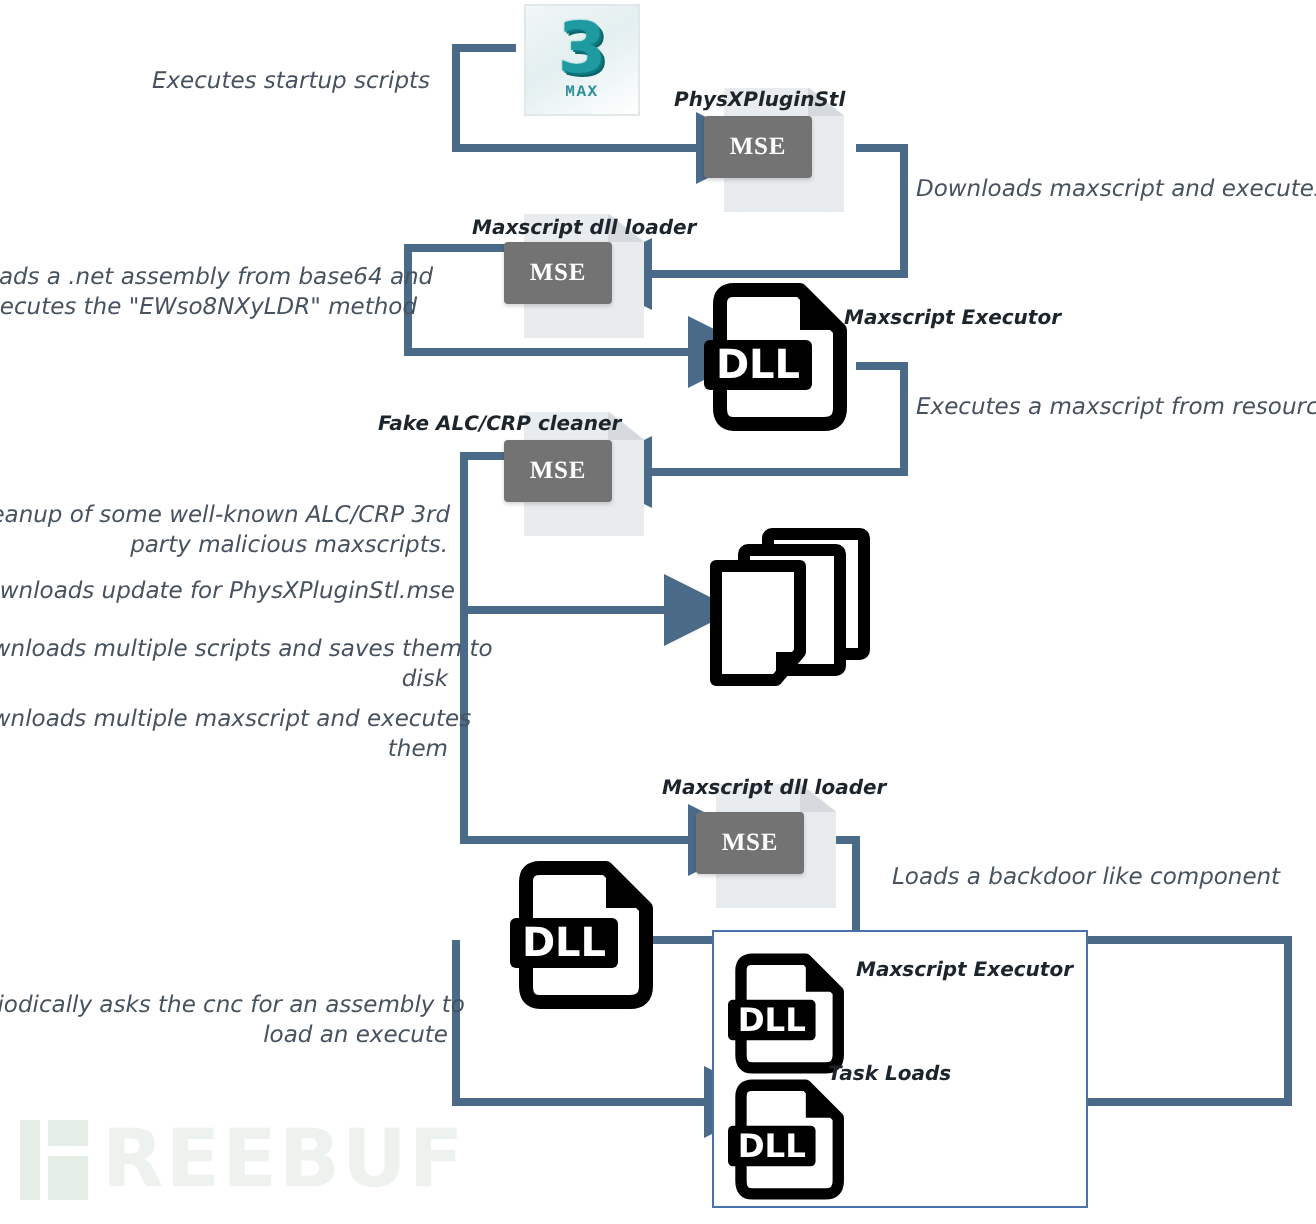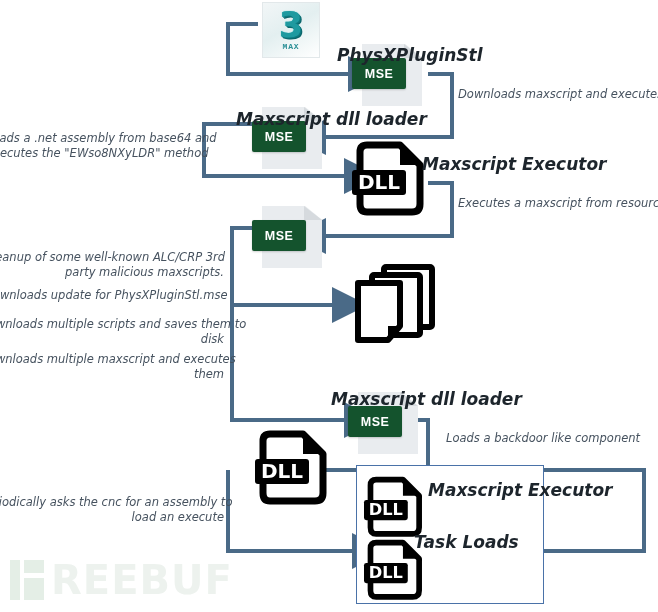--- a/index.html
+++ b/index.html
@@ -13,38 +13,38 @@
   .lbl{
     position:absolute;
     font-family:"DejaVu Sans", sans-serif;
     font-style:italic;
     color:#3c4a57;
     line-height:1.32;
     white-space:pre;
   }
   .lbl.desc{font-size:11.5px;font-weight:400;color:#46525f;}
   .lbl.desc.r{text-align:right;}
-  .lbl.name{font-size:17px;font-weight:bold;color:#1d252c;}
+  .lbl.name{font-size:10px;font-weight:bold;color:#1d252c;}
 
   
   .mse{position:absolute;width:72px;height:62px;}
   .mse .paper{
     position:absolute;left:10px;top:0;width:60px;height:62px;
     background:#e9ecef;
     clip-path:polygon(0 0, 72% 0, 100% 22%, 100% 100%, 0 100%);
   }
   .mse .fold{
     position:absolute;left:52px;top:0;width:18px;height:14px;
     background:#d6dade;
     clip-path:polygon(0 0,100% 100%,0 100%);
   }
   .mse .badge{
     position:absolute;left:0;top:14px;width:54px;height:31px;
-    background:#14532d;border-radius:2px;
-    color:#ffffff;font-family:Liberation Sans, sans-serif;
+    background:#737373;border-radius:2px;
+    color:#ffffff;font-family:Liberation Serif, serif;
     font-size:12.5px;font-weight:bold;font-style:normal;
     letter-spacing:.4px;
     display:flex;align-items:center;justify-content:center;
     box-shadow:0 1px 2px rgba(0,0,0,.18);
   }
 
   
   .dll{position:absolute;}
   .dll svg{display:block;overflow:visible;}
 
@@ -149,20 +149,21 @@
       <text x="27" y="47" font-family="DejaVu Sans, sans-serif" font-size="20" font-weight="bold" fill="#ffffff" text-anchor="middle">DLL</text>
     </svg>
   </div>
   <div class="lbl name" style="left:422px;top:153px;">Maxscript Executor</div>
 
   <div class="mse" style="left:252px;top:206px;">
     <div class="paper"></div>
     <div class="fold"></div>
     <div class="badge">MSE</div>
   </div>
+  <div class="lbl name" style="left:189px;top:206px;">Fake ALC/CRP cleaner</div>
 
   <div class="docs" style="left:352px;top:262px;">
     <svg width="92" height="82" viewBox="0 0 92 82" xmlns="http://www.w3.org/2000/svg">
       <g fill="#ffffff" stroke="#000000" stroke-width="6" stroke-linejoin="round">
         <rect x="32" y="5" width="48" height="60" rx="2"></rect>
         <rect x="20" y="13" width="48" height="60" rx="2"></rect>
         <path d="M6,21 L48,21 L48,64 L36,78 L6,78 Z"></path>
       </g>
       <path d="M48,64 L36,78 L36,64 Z" fill="#000000"></path>
     </svg>
@@ -199,20 +200,21 @@
   <div class="dll" style="left:364px;top:540px;">
     <svg width="60" height="62" viewBox="0 0 74 76" xmlns="http://www.w3.org/2000/svg">
       <path d="M8,10 Q8,3 15,3 L48,3 L68,23 L68,62 Q68,70 60,70 L15,70 Q8,70 8,62 Z" fill="#ffffff" stroke="#000000" stroke-width="7" stroke-linejoin="round"></path>
       <path d="M48,3 L48,23 L68,23 Z" fill="#000000"></path>
       <rect x="0" y="28" width="54" height="25" rx="3" fill="#000000"></rect>
       <text x="27" y="47" font-family="DejaVu Sans, sans-serif" font-size="20" font-weight="bold" fill="#ffffff" text-anchor="middle">DLL</text>
     </svg>
   </div>
   <div class="lbl name" style="left:414px;top:531px;">Task Loads</div>
 
+  <div class="lbl desc r" style="left:0px;top:33px;width:215px;">Executes startup scripts</div>
 
   <div class="lbl desc" style="left:458px;top:87px;width:240px;">Downloads maxscript and executes</div>
 
   <div class="lbl desc r" style="left:-14px;top:131px;width:215px;">Loads a .net assembly from base64 and
 executes the "EWso8NXyLDR" method</div>
 
   <div class="lbl desc" style="left:458px;top:196px;width:240px;">Executes a maxscript from resources</div>
 
   <div class="lbl desc r" style="left:-16px;top:250px;width:240px;">Cleanup of some well-known ALC/CRP 3rd
 party malicious maxscripts.</div>

